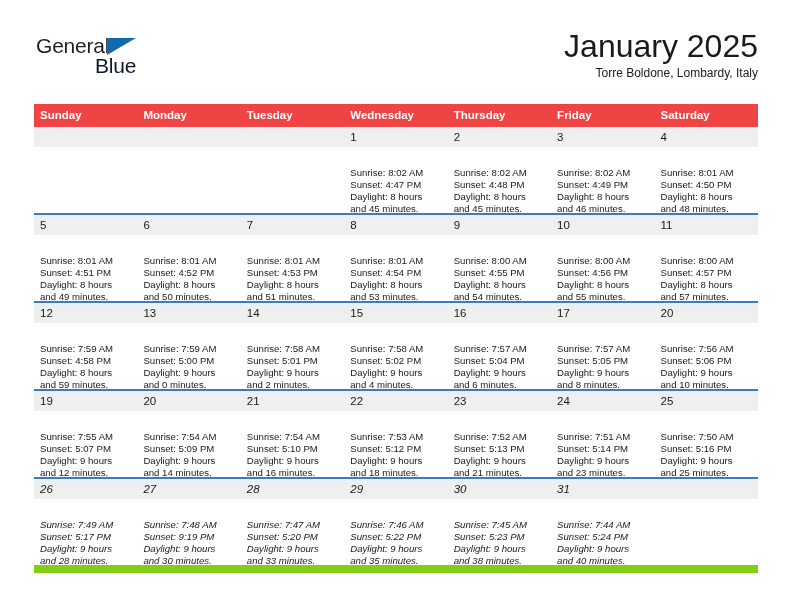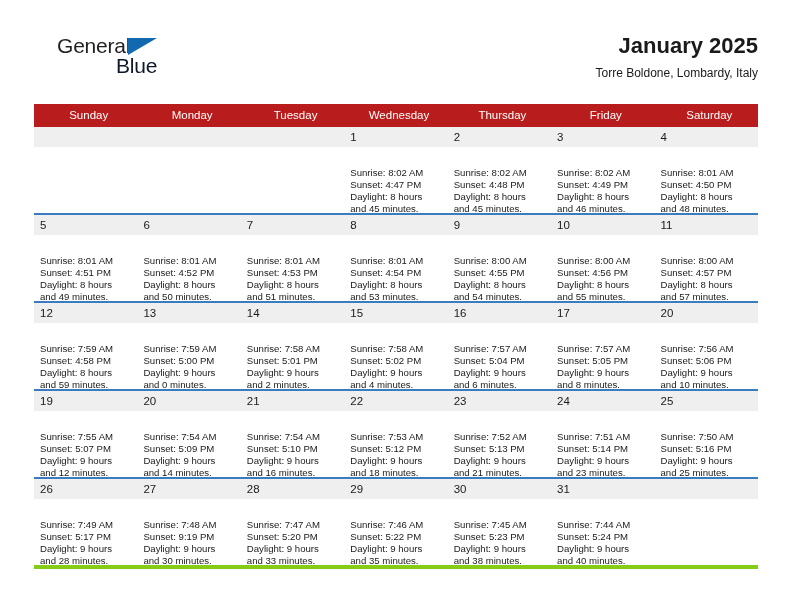--- a/index.html
+++ b/index.html
@@ -21,21 +21,20 @@
     box-sizing: border-box;
   }
 
   
   .header {
     position: absolute;
     left: 34px;
     top: 30px;
     right: 34px;
     height: 62px;
-    margin-left: 21px;
   }
   .brand {
     position: absolute;
     left: 0;
     top: 4px;
     width: 220px;
     height: 56px;
   }
   .brand-general {
     position: absolute;
@@ -66,24 +65,24 @@
     letter-spacing: -0.2px;
   }
 
   .title-block {
     position: absolute;
     right: 0;
     top: 0;
     text-align: right;
   }
   .cal-title {
-    font-size: 22px;
+    font-size: 32px;
     line-height: 32px;
     color: #1a1a1a;
-    font-weight: bold;
+    font-weight: normal;
     margin: 0;
     white-space: nowrap;
   }
   .cal-subtitle {
     font-size: 12px;
     line-height: 22px;
     color: #1a1a1a;
     margin: 0;
     white-space: nowrap;
   }
@@ -91,39 +90,40 @@
   
   .calendar {
     position: absolute;
     left: 34px;
     top: 104px;
     width: 724px;
     border-collapse: collapse;
     table-layout: fixed;
   }
   .calendar th {
-    background: #b91c1c;
+    background: #ef4444;
     color: #ffffff;
-    font-weight: normal;
+    font-weight: bold;
     font-size: 11.5px;
     line-height: 14px;
-    text-align: center;
+    text-align: left;
     padding: 4px 0 5px 6px;
     height: 13px;
     border: none;
   }
   .calendar td {
     vertical-align: top;
     padding: 0;
     border: none;
     height: 86px;
     border-bottom: 2px solid #3a7cc0;
   }
   .calendar tr:last-child td {
-    border-bottom: 4px solid #84cc16;
+    border-bottom: 8px solid #84cc16;
+    font-style: italic;
   }
   .cell-inner {
     height: 86px;
     box-sizing: border-box;
     background: #ffffff;
   }
   .cell-inner.filled .daynum {
     display: block;
   }
   .daynum {

